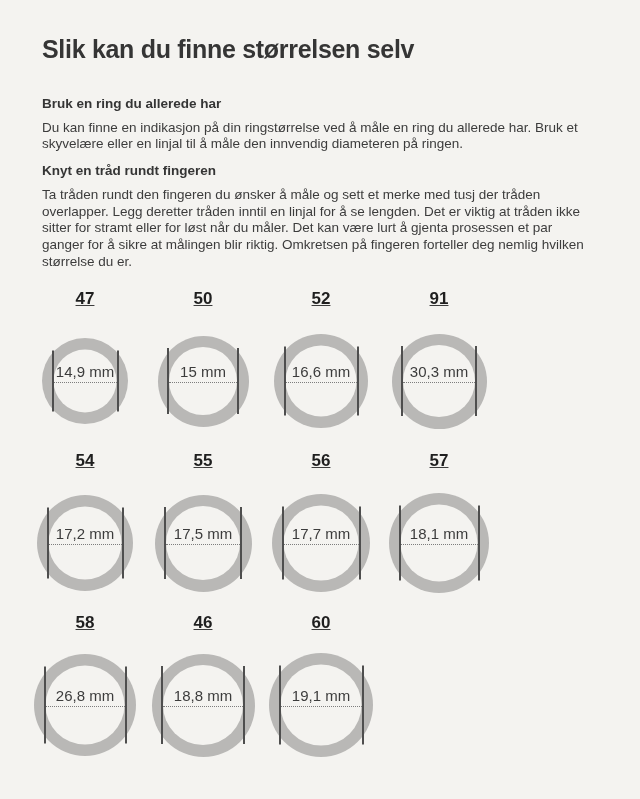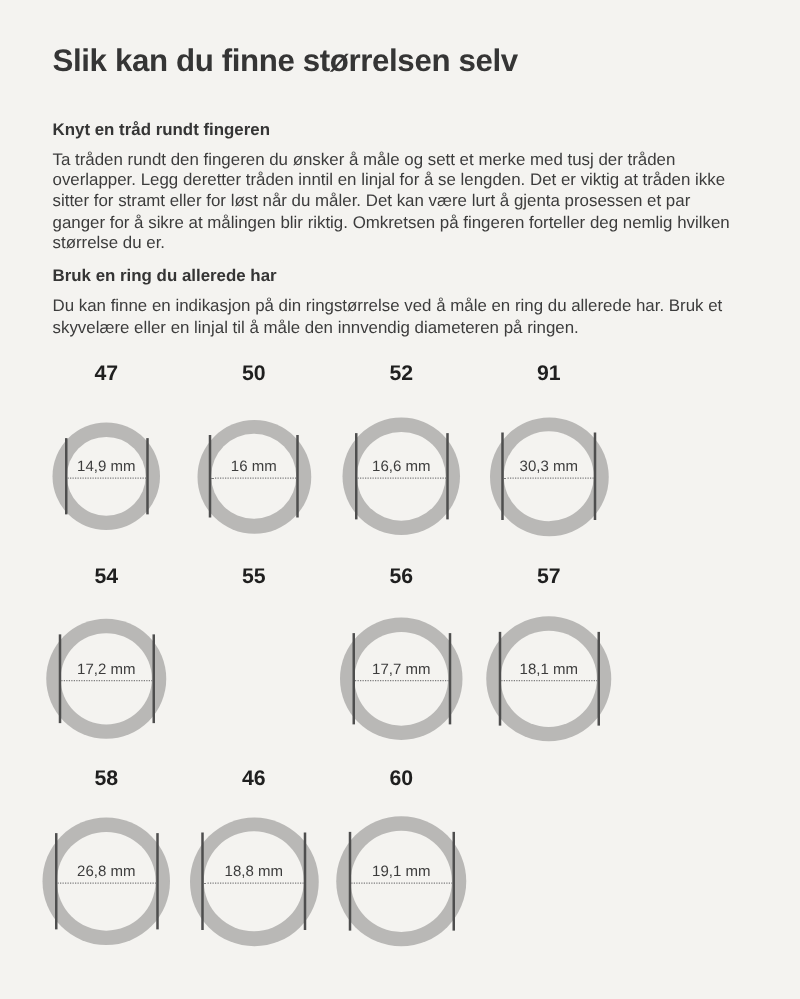--- a/index.html
+++ b/index.html
@@ -35,21 +35,21 @@
     line-height:16px;
     margin-bottom:8px;
   }
   .text-section p{
     font-size:13.5px;
     line-height:16.7px;
     max-width:548px;
     margin-bottom:10px;
   }
   .ring-grid{margin-top:18px;padding-left:-16px;}
-  .ring-row{display:flex;margin-bottom:16px;margin-left:-16px;}
+  .ring-row{display:flex;margin-bottom:16px;margin-left:-16px;text-decoration:underline;}
   .ring-cell{
     width:118px;
     display:flex;
     flex-direction:column;
     align-items:center;
   }
   .ring-size{
     font-size:17px;
     font-weight:700;
     color:var(--num);
@@ -80,40 +80,40 @@
   .diameter-dotted{
     position:absolute;
     top:calc(50% + 1px);
     border-top:1.5px dotted var(--dotline);
   }
   .mm-label{
     position:absolute;
     left:50%;
     bottom:calc(50% + 1px);
     transform:translateX(-50%);
-    font-size:12px;
+    font-size:15px;
     color:var(--text);
     white-space:nowrap;
   }
 </style>
 </head>
 <body>
 
 <div class="page">
 
   <h1 class="page-title">Slik kan du finne størrelsen selv</h1>
 
   <section class="text-section">
+    <h2>Bruk en ring du allerede har</h2>
+    <p>Du kan finne en indikasjon på din ringstørrelse ved å måle en ring du allerede har. Bruk et skyvelære eller en linjal til å måle den innvendig diameteren på ringen.</p>
+  </section>
+
+  <section class="text-section">
     <h2>Knyt en tråd rundt fingeren</h2>
     <p>Ta tråden rundt den fingeren du ønsker å måle og sett et merke med tusj der tråden overlapper. Legg deretter tråden inntil en linjal for å se lengden. Det er viktig at tråden ikke sitter for stramt eller for løst når du måler. Det kan være lurt å gjenta prosessen et par ganger for å sikre at målingen blir riktig. Omkretsen på fingeren forteller deg nemlig hvilken størrelse du er.</p>
-  </section>
-
-  <section class="text-section">
-    <h2>Bruk en ring du allerede har</h2>
-    <p>Du kan finne en indikasjon på din ringstørrelse ved å måle en ring du allerede har. Bruk et skyvelære eller en linjal til å måle den innvendig diameteren på ringen.</p>
   </section>
 
   <div class="ring-grid" id="ring-grid">
       <div class="ring-row">
         <div class="ring-cell">
           <div class="ring-size">47</div>
           <div class="ring-box">
             <div class="ring" style="width: 86px; height: 86px;">
               <div class="ring-hole" style="width: 63px; height: 63px;"></div>
               <div class="measure-line" style="height: 61px; left: 9.5px;"></div>
@@ -124,21 +124,21 @@
           </div>
         </div>
         <div class="ring-cell">
           <div class="ring-size">50</div>
           <div class="ring-box">
             <div class="ring" style="width: 91px; height: 91px;">
               <div class="ring-hole" style="width: 68px; height: 68px;"></div>
               <div class="measure-line" style="height: 66px; left: 9.5px;"></div>
               <div class="measure-line" style="height: 66px; left: 79.5px;"></div>
               <div class="diameter-dotted" style="left: 11.5px; width: 68px;"></div>
-              <div class="mm-label">16 mm</div>
+              <div class="mm-label">15 mm</div>
             </div>
           </div>
         </div>
         <div class="ring-cell">
           <div class="ring-size">52</div>
           <div class="ring-box">
             <div class="ring" style="width: 94px; height: 94px;">
               <div class="ring-hole" style="width: 71px; height: 71px;"></div>
               <div class="measure-line" style="height: 69px; left: 9.5px;"></div>
               <div class="measure-line" style="height: 69px; left: 82.5px;"></div>
@@ -168,20 +168,29 @@
               <div class="ring-hole" style="width: 73px; height: 73px;"></div>
               <div class="measure-line" style="height: 71px; left: 9.5px;"></div>
               <div class="measure-line" style="height: 71px; left: 84.5px;"></div>
               <div class="diameter-dotted" style="left: 11.5px; width: 73px;"></div>
               <div class="mm-label">17,2 mm</div>
             </div>
           </div>
         </div>
         <div class="ring-cell">
           <div class="ring-size">55</div>
+          <div class="ring-box">
+            <div class="ring" style="width: 97px; height: 97px;">
+              <div class="ring-hole" style="width: 74px; height: 74px;"></div>
+              <div class="measure-line" style="height: 72px; left: 9.5px;"></div>
+              <div class="measure-line" style="height: 72px; left: 85.5px;"></div>
+              <div class="diameter-dotted" style="left: 11.5px; width: 74px;"></div>
+              <div class="mm-label">17,5 mm</div>
+            </div>
+          </div>
         </div>
         <div class="ring-cell">
           <div class="ring-size">56</div>
           <div class="ring-box">
             <div class="ring" style="width: 98px; height: 98px;">
               <div class="ring-hole" style="width: 75px; height: 75px;"></div>
               <div class="measure-line" style="height: 73px; left: 9.5px;"></div>
               <div class="measure-line" style="height: 73px; left: 86.5px;"></div>
               <div class="diameter-dotted" style="left: 11.5px; width: 75px;"></div>
               <div class="mm-label">17,7 mm</div>

